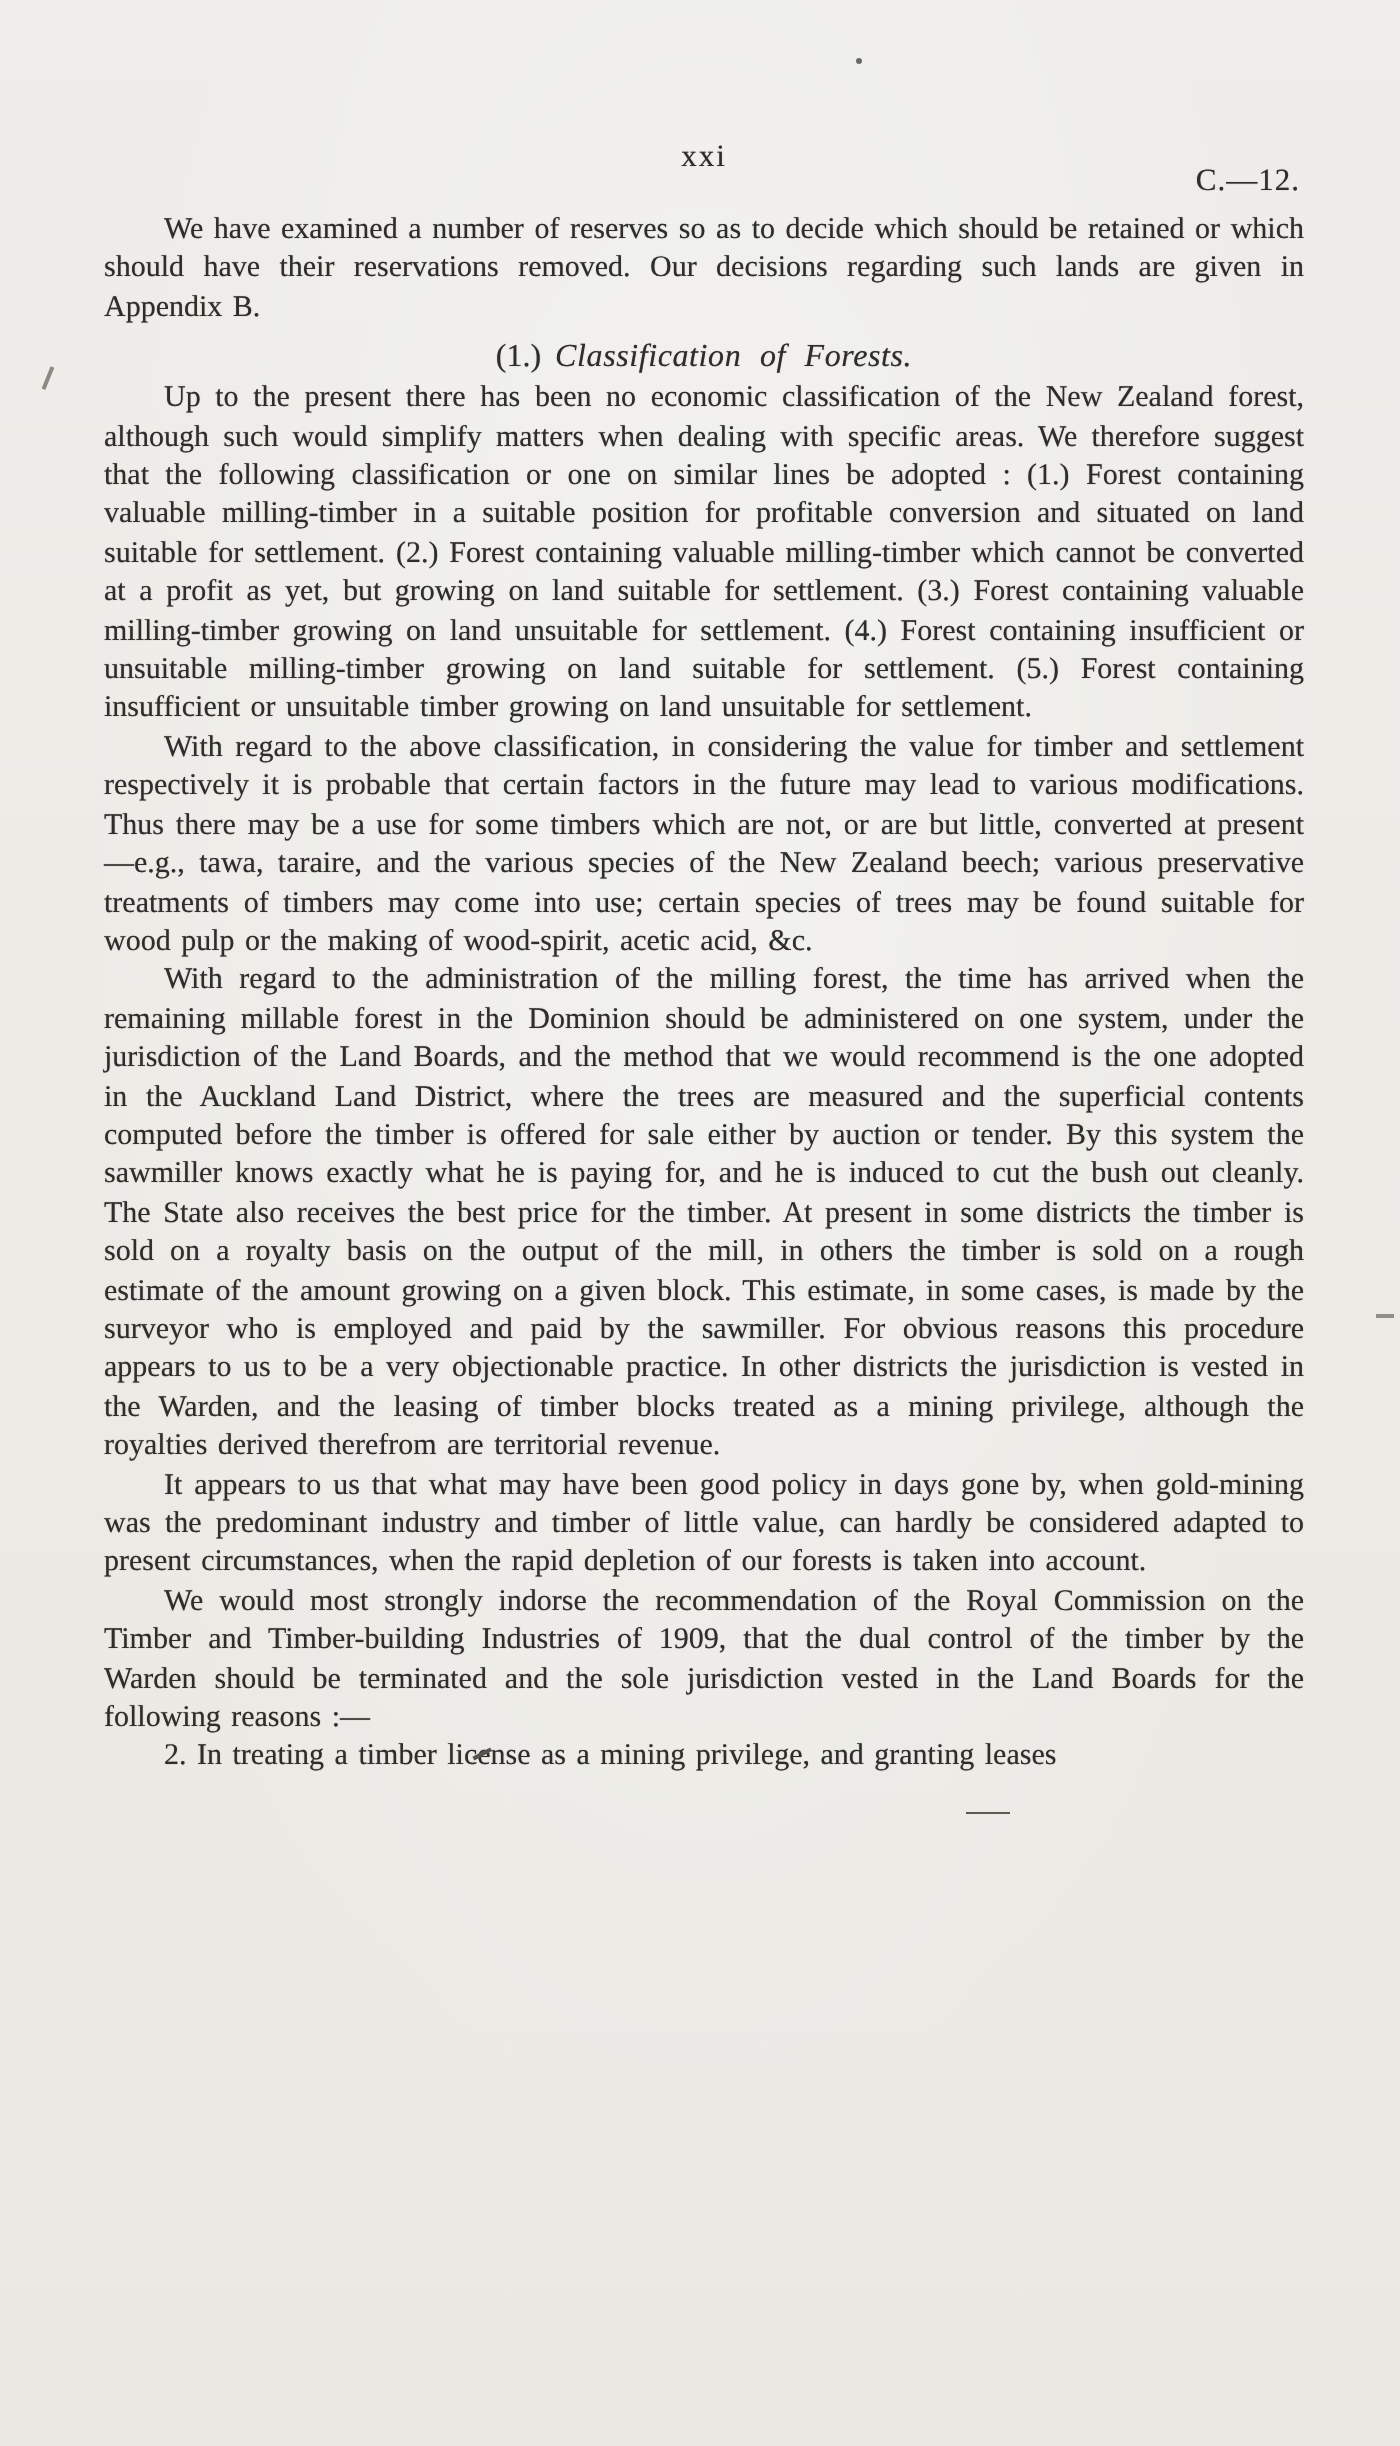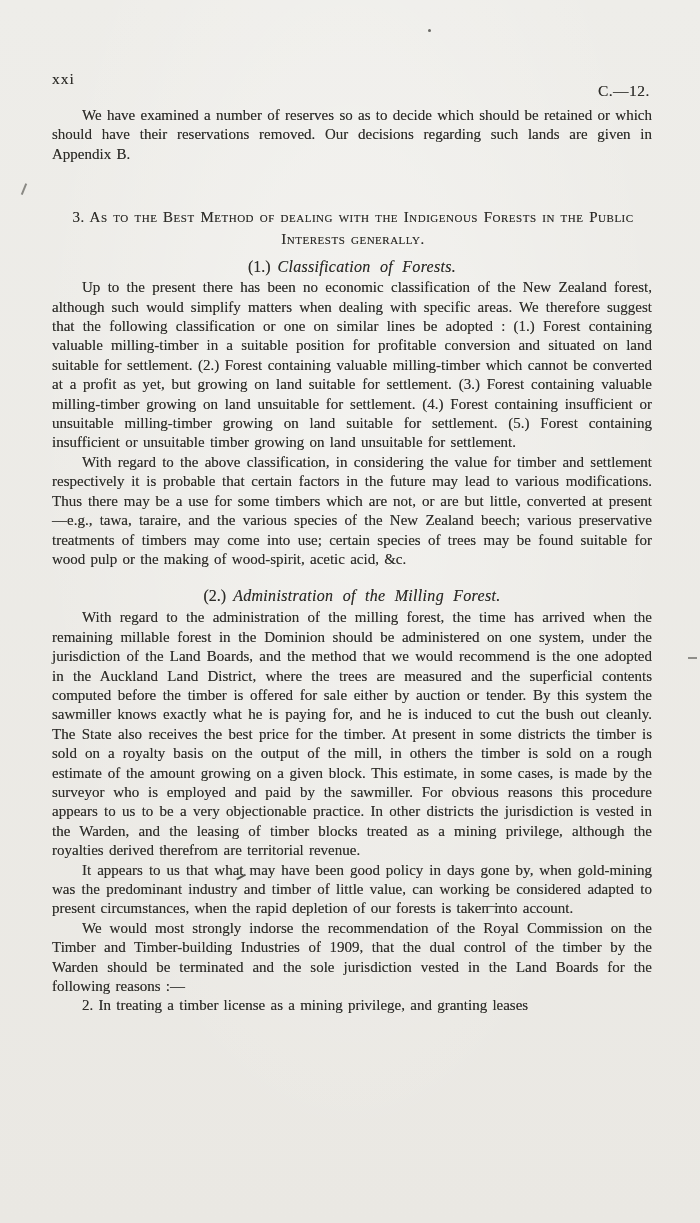--- a/index.html
+++ b/index.html
@@ -27,20 +27,21 @@
 
   
   .page-header {
     position: relative;
     height: 20px;
     font-size: 15.5px;
     line-height: 18px;
   }
   .page-num {
     display: block;
+    text-align: center;
     letter-spacing: 1px;
   }
   .doc-ref {
     position: absolute;
     right: 2px;
     top: 12px;
     letter-spacing: 0.5px;
   }
 
   
@@ -125,30 +126,26 @@
   <div class="artifact artifact-dash-right"></div>
   <div class="artifact artifact-overline"></div>
 
   <header class="page-header">
     <span class="page-num">xxi</span>
     <span class="doc-ref">C.—12.</span>
   </header>
 
   <p class="body-para intro">We have examined a number of reserves so as to decide which should be retained or which should have their reservations removed. Our decisions regarding such lands are given in Appendix B.</p>
 
-  <h2 class="section-heading">3. As to the Best Method of dealing with the Indigenous Forests in the Public Interests generally.</h2>
 
   <h3 class="subsection-heading subsection-1">
     <span class="label">(1.)</span><span class="title">Classification of Forests.</span>
   </h3>
   <p class="body-para">Up to the present there has been no economic classification of the New Zealand forest, although such would simplify matters when dealing with specific areas. We therefore suggest that the following classification or one on similar lines be adopted : (1.) Forest containing valuable milling-timber in a suitable position for profitable conversion and situated on land suitable for settlement. (2.) Forest containing valuable milling-timber which cannot be converted at a profit as yet, but growing on land suitable for settlement. (3.) Forest containing valuable milling-timber growing on land unsuitable for settlement. (4.) Forest containing insufficient or unsuitable milling-timber growing on land suitable for settlement. (5.) Forest containing insufficient or unsuitable timber growing on land unsuitable for settlement.</p>
   <p class="body-para">With regard to the above classification, in considering the value for timber and settlement respectively it is probable that certain factors in the future may lead to various modifications. Thus there may be a use for some timbers which are not, or are but little, converted at present—e.g., tawa, taraire, and the various species of the New Zealand beech; various preservative treatments of timbers may come into use; certain species of trees may be found suitable for wood pulp or the making of wood-spirit, acetic acid, &amp;c.</p>
 
-  <h3 class="subsection-heading subsection-2">
-    <span class="label">(2.)</span><span class="title">Administration of the Milling Forest.</span>
-  </h3>
   <p class="body-para">With regard to the administration of the milling forest, the time has arrived when the remaining millable forest in the Dominion should be administered on one system, under the jurisdiction of the Land Boards, and the method that we would recommend is the one adopted in the Auckland Land District, where the trees are measured and the superficial contents computed before the timber is offered for sale either by auction or tender. By this system the sawmiller knows exactly what he is paying for, and he is induced to cut the bush out cleanly. The State also receives the best price for the timber. At present in some districts the timber is sold on a royalty basis on the output of the mill, in others the timber is sold on a rough estimate of the amount growing on a given block. This estimate, in some cases, is made by the surveyor who is employed and paid by the sawmiller. For obvious reasons this procedure appears to us to be a very objectionable practice. In other districts the jurisdiction is vested in the Warden, and the leasing of timber blocks treated as a mining privilege, although the royalties derived therefrom are territorial revenue.</p>
-  <p class="body-para">It appears to us that what may have been good policy in days gone by, when gold-mining was the predominant industry and timber of little value, can working be considered adapted to present circumstances, when the rapid depletion of our forests is taken into account.</p>
+  <p class="body-para">It appears to us that what may have been good policy in days gone by, when gold-mining was the predominant industry and timber of little value, can hardly be considered adapted to present circumstances, when the rapid depletion of our forests is taken into account.</p>
   <p class="body-para">We would most strongly indorse the recommendation of the Royal Commission on the Timber and Timber-building Industries of 1909, that the dual control of the timber by the Warden should be terminated and the sole jurisdiction vested in the Land Boards for the following reasons :—</p>
 
   <p class="body-para">2. In treating a timber license as a mining privilege, and granting leases</p>
 
 </div>
 
 </body></html>

